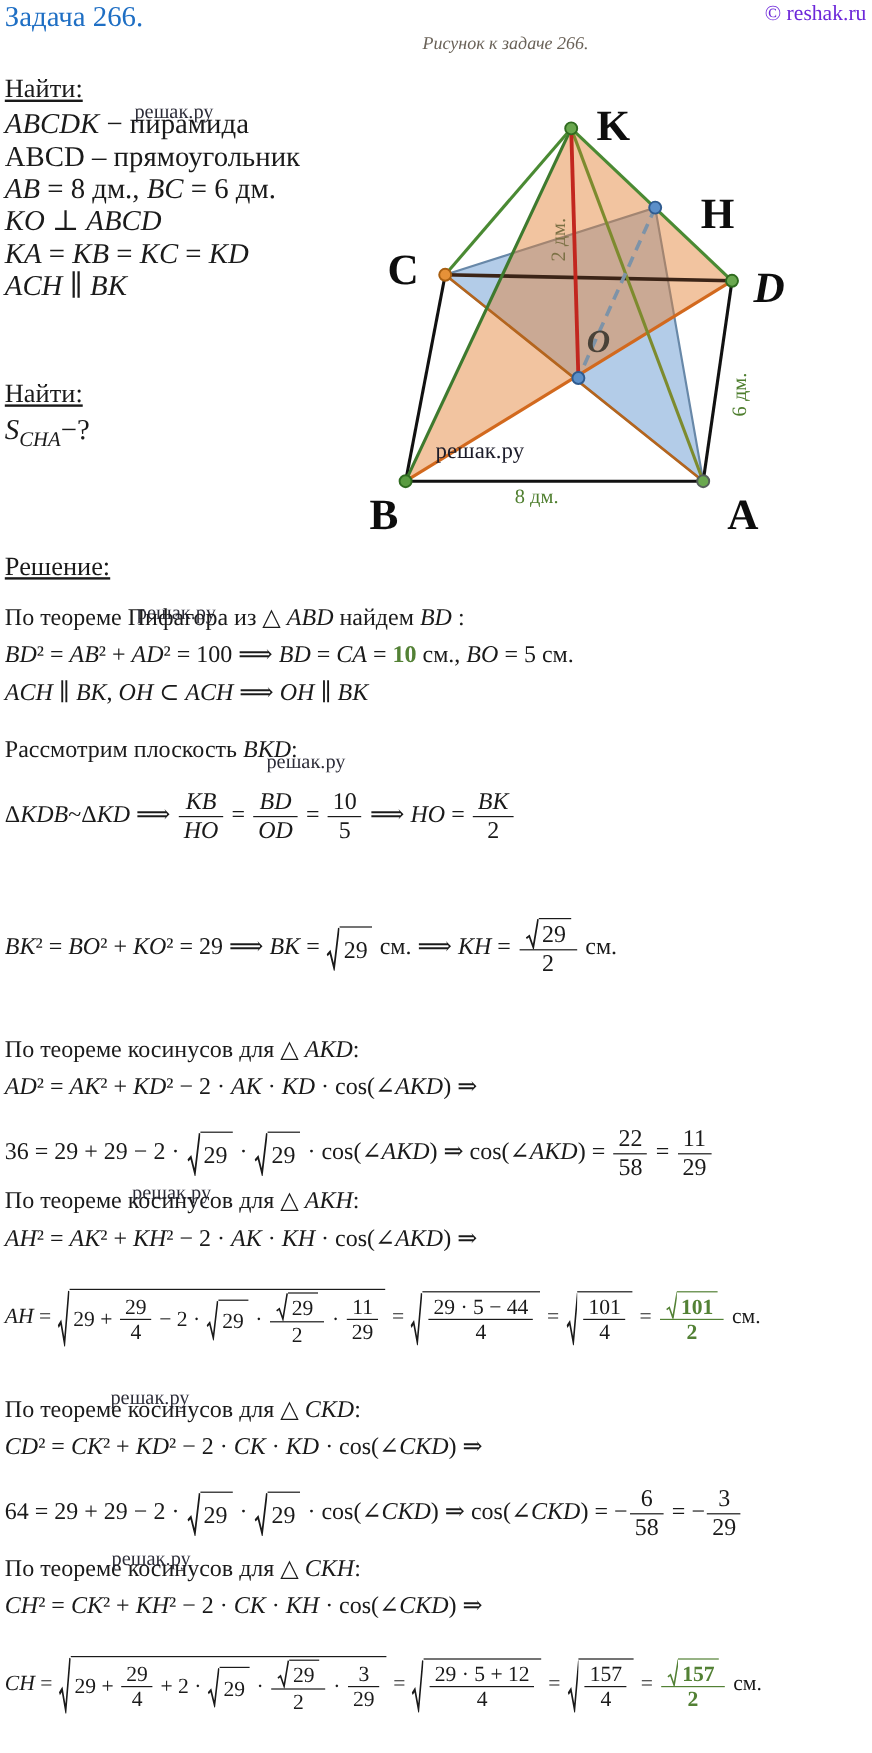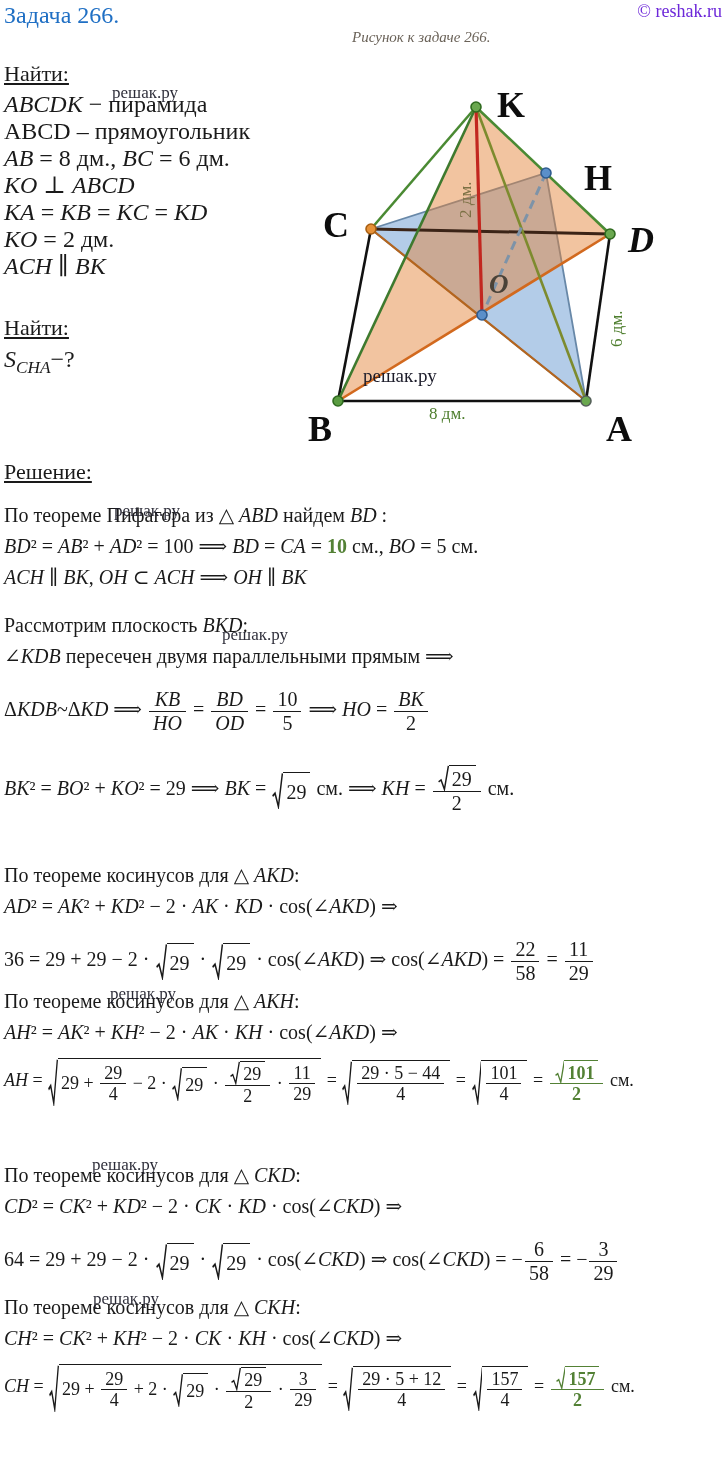--- a/index.html
+++ b/index.html
@@ -8,21 +8,21 @@
     font-family:"Liberation Serif","DejaVu Serif",serif;color:#1a1a1a;
   }
   .abs{position:absolute}
   .title{font-size:24px;color:#1f6fc4;cursor:pointer}
   .copyright{font-size:18px;color:#6d28d9}
   .caption{font-size:15px;font-style:italic;color:#6a6258}
   .hd{font-size:22px;text-decoration:underline;font-weight:400}
   .gline{font-size:24px;line-height:27px;white-space:pre-wrap}
   .fline{font-size:20px;line-height:31px;white-space:pre-wrap}
   .fline.tall{line-height:34px;margin:16px 0}
-  .fline.big{font-size:18px;margin-top:10px}
+  .fline.big{font-size:18px;margin-top:26px}
   .m-i{font-style:italic}
   .m-g{color:#538135;font-weight:700}
   sub.m-i{font-size:0.72em}
   .frac{display:inline-flex;flex-direction:column;vertical-align:middle;text-align:center;padding:0 2px}
   .frac>.num{border-bottom:1.6px solid currentColor;padding:0 4px;line-height:1.15;display:inline-flex;align-items:center;justify-content:center}
   .frac>.den{padding:0 4px;line-height:1.15;display:inline-flex;align-items:center;justify-content:center}
   .sqrt{display:inline-flex;align-items:stretch;vertical-align:middle;margin:0 1px}
   .sqrt>svg.rad{width:0.55em;align-self:stretch;height:auto;flex:none}
   .sqrt>.rc{border-top:1.7px solid currentColor;padding:2px 4px 0 3px;display:inline-flex;align-items:center}
   .gr{color:#538135;font-weight:700}
@@ -35,21 +35,20 @@
 <div class="abs copyright" style="right:5px;top:1px">© reshak.ru</div>
 <div class="abs caption" style="left:352px;top:29px">Рисунок к задаче 266.</div>
 
 <div class="abs hd" style="left:4px;top:61px">Найти:</div>
 <div class="abs" style="left:4px;top:91px">
   <div class="gline"><span class="m-i">ABCDK</span><span class="m-t"> − пирамида</span></div>
   <div class="gline"><span class="m-t">ABCD – прямоугольник</span></div>
   <div class="gline"><span class="m-i">AB</span><span class="m-t"> = 8 дм., </span><span class="m-i">BC</span><span class="m-t"> = 6 дм.</span></div>
   <div class="gline"><span class="m-i">KO</span><span class="m-t"> ⊥ </span><span class="m-i">ABCD</span></div>
   <div class="gline"><span class="m-i">KA</span><span class="m-t"> = </span><span class="m-i">KB</span><span class="m-t"> = </span><span class="m-i">KC</span><span class="m-t"> = </span><span class="m-i">KD</span></div>
-  <div class="gline"><span class="m-i">KO</span><span class="m-t"> = 2 дм.</span></div>
   <div class="gline"><span class="m-i">ACH</span><span class="m-t"> ∥ </span><span class="m-i">BK</span></div>
 </div>
 
 <div class="abs hd" style="left:4px;top:315px">Найти:</div>
 <div class="abs gline" style="left:4px;top:346px"><span class="m-i">S</span><sub class="m-i">CHA</sub><span class="m-t">−?</span></div>
 
 <svg class="abs" style="left:300px;top:55px" width="427" height="390" viewBox="300 55 427 390">
 
   <polygon points="371,229 546,173 586,401" fill="#5e92cf" fill-opacity="0.47" stroke="#6888a8" stroke-width="1.8"></polygon>
 
@@ -98,21 +97,20 @@
 <div class="abs hd" style="left:4px;top:459px">Решение:</div>
 
 <div class="abs" style="left:4px;top:500px;width:720px">
   <div class="fline"><span class="m-t">По теореме Пифагора из △ </span><span class="m-i">ABD</span><span class="m-t"> найдем </span><span class="m-i">BD</span><span class="m-t"> :</span></div>
   <div class="fline"><span class="m-i">BD</span><span class="m-t">² = </span><span class="m-i">AB</span><span class="m-t">² + </span><span class="m-i">AD</span><span class="m-t">² = 100 ⟹ </span><span class="m-i">BD</span><span class="m-t"> = </span><span class="m-i">CA</span><span class="m-t"> = </span><span class="m-g">10</span><span class="m-t"> см., </span><span class="m-i">BO</span><span class="m-t"> = 5 см.</span></div>
   <div class="fline"><span class="m-i">ACH</span><span class="m-t"> ∥ </span><span class="m-i">BK</span><span class="m-t">, </span><span class="m-i">OH</span><span class="m-t"> ⊂ </span><span class="m-i">ACH</span><span class="m-t"> ⟹ </span><span class="m-i">OH</span><span class="m-t"> ∥ </span><span class="m-i">BK</span></div>
 </div>
 
 <div class="abs" style="left:4px;top:610px;width:720px">
   <div class="fline"><span class="m-t">Рассмотрим плоскость </span><span class="m-i">BKD</span><span class="m-t">:</span></div>
-  <div class="fline"><span class="m-t">∠</span><span class="m-i">KDB</span><span class="m-t"> пересечен двумя параллельными прямым ⟹</span></div>
   <div class="fline tall"><span class="m-t">Δ</span><span class="m-i">KDB</span><span class="m-t">~Δ</span><span class="m-i">KD</span><span class="m-t"> ⟹ </span><span class="frac"><span class="num"><span class="m-i">KB</span></span><span class="den"><span class="m-i">HO</span></span></span><span class="m-t"> = </span><span class="frac"><span class="num"><span class="m-i">BD</span></span><span class="den"><span class="m-i">OD</span></span></span><span class="m-t"> = </span><span class="frac"><span class="num"><span class="m-t">10</span></span><span class="den"><span class="m-t">5</span></span></span><span class="m-t"> ⟹ </span><span class="m-i">HO</span><span class="m-t"> = </span><span class="frac"><span class="num"><span class="m-i">BK</span></span><span class="den"><span class="m-t">2</span></span></span></div>
 </div>
 
 <div class="abs" style="left:4px;top:749px;width:720px">
   <div class="fline tall"><span class="m-i">BK</span><span class="m-t">² = </span><span class="m-i">BO</span><span class="m-t">² + </span><span class="m-i">KO</span><span class="m-t">² = 29 ⟹ </span><span class="m-i">BK</span><span class="m-t"> = </span><span class="sqrt"><svg class="rad" viewBox="0 0 18 40" preserveAspectRatio="none">
           <path d="M1 26 L5 23 L10.5 37.5 L17 1.5" fill="none" stroke="currentColor" stroke-width="2.4"></path>
         </svg><span class="rc"><span class="m-t">29</span></span></span><span class="m-t"> см. ⟹ </span><span class="m-i">KH</span><span class="m-t"> = </span><span class="frac"><span class="num"><span class="sqrt"><svg class="rad" viewBox="0 0 18 40" preserveAspectRatio="none">
               <path d="M1 26 L5 23 L10.5 37.5 L17 1.5" fill="none" stroke="currentColor" stroke-width="2.4"></path>
             </svg><span class="rc"><span class="m-t">29</span></span></span></span><span class="den"><span class="m-t">2</span></span></span><span class="m-t"> см.</span></div>
 </div>

